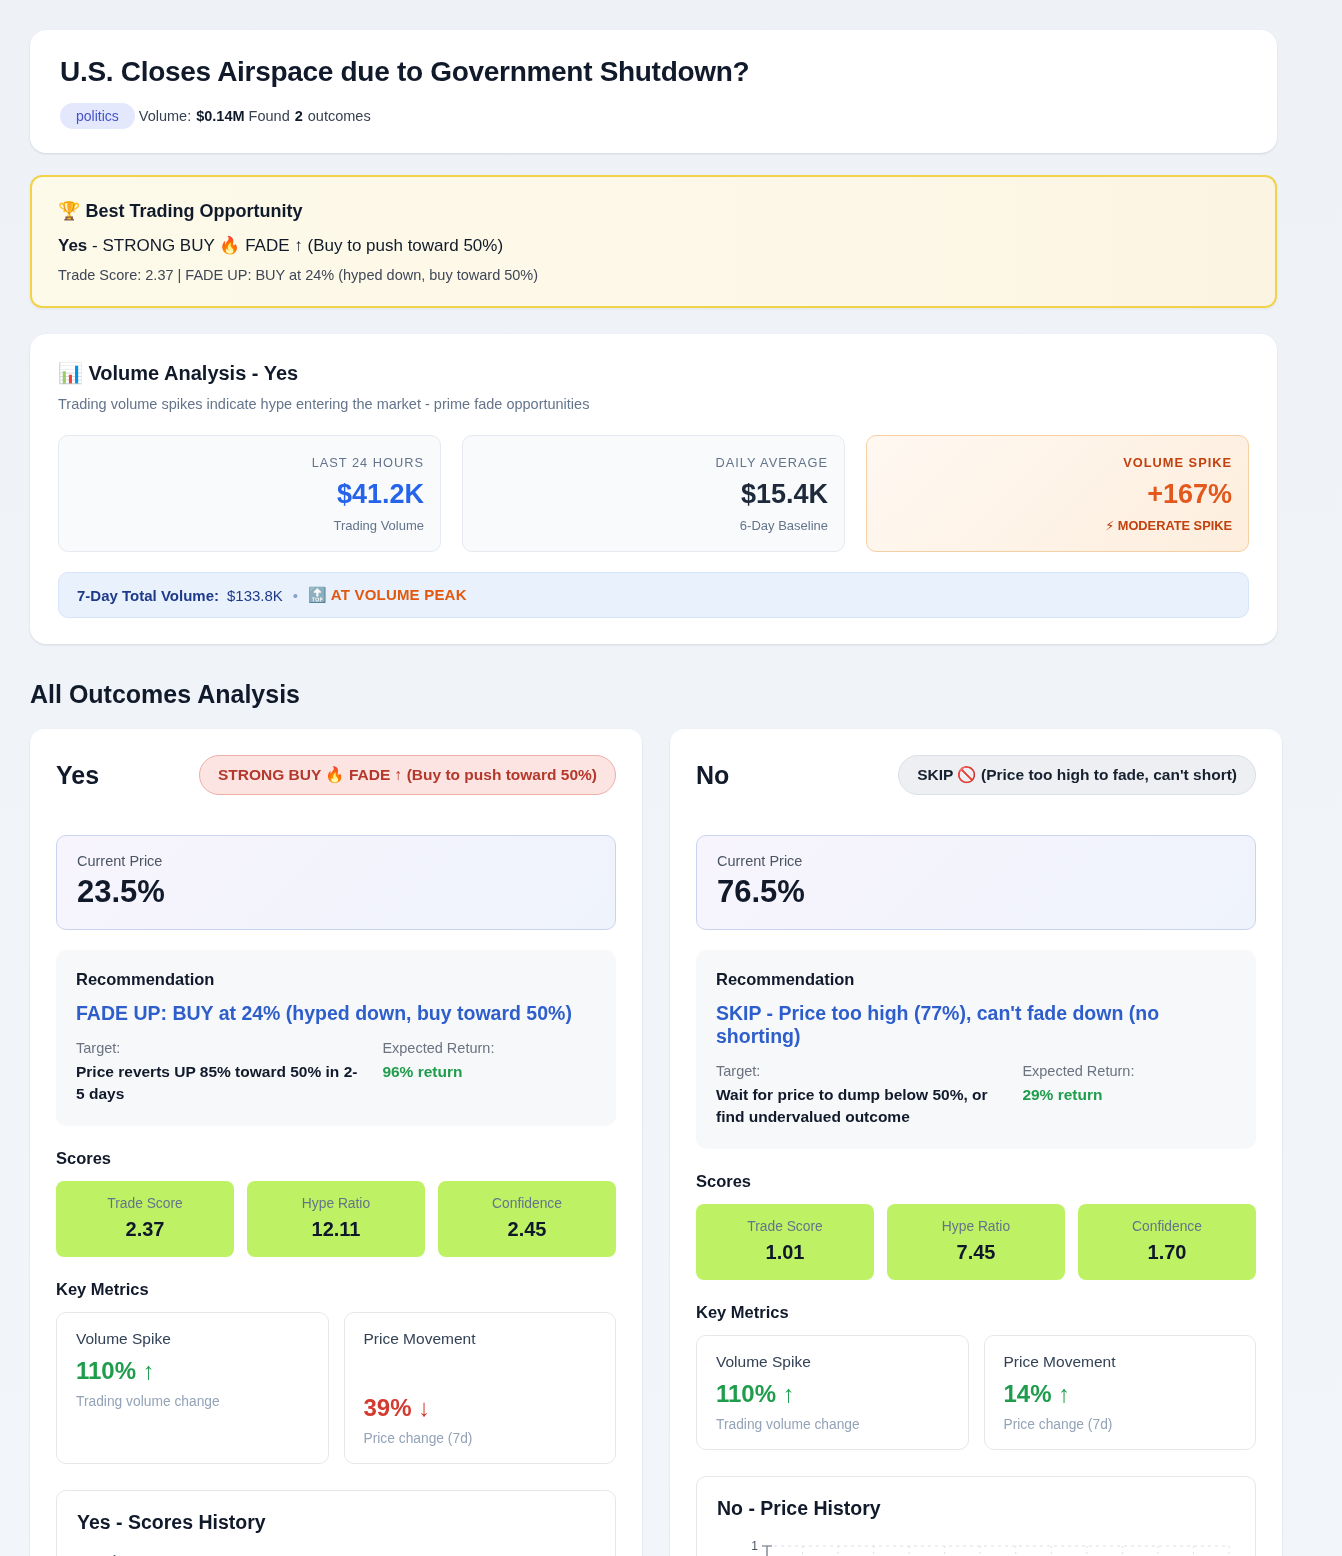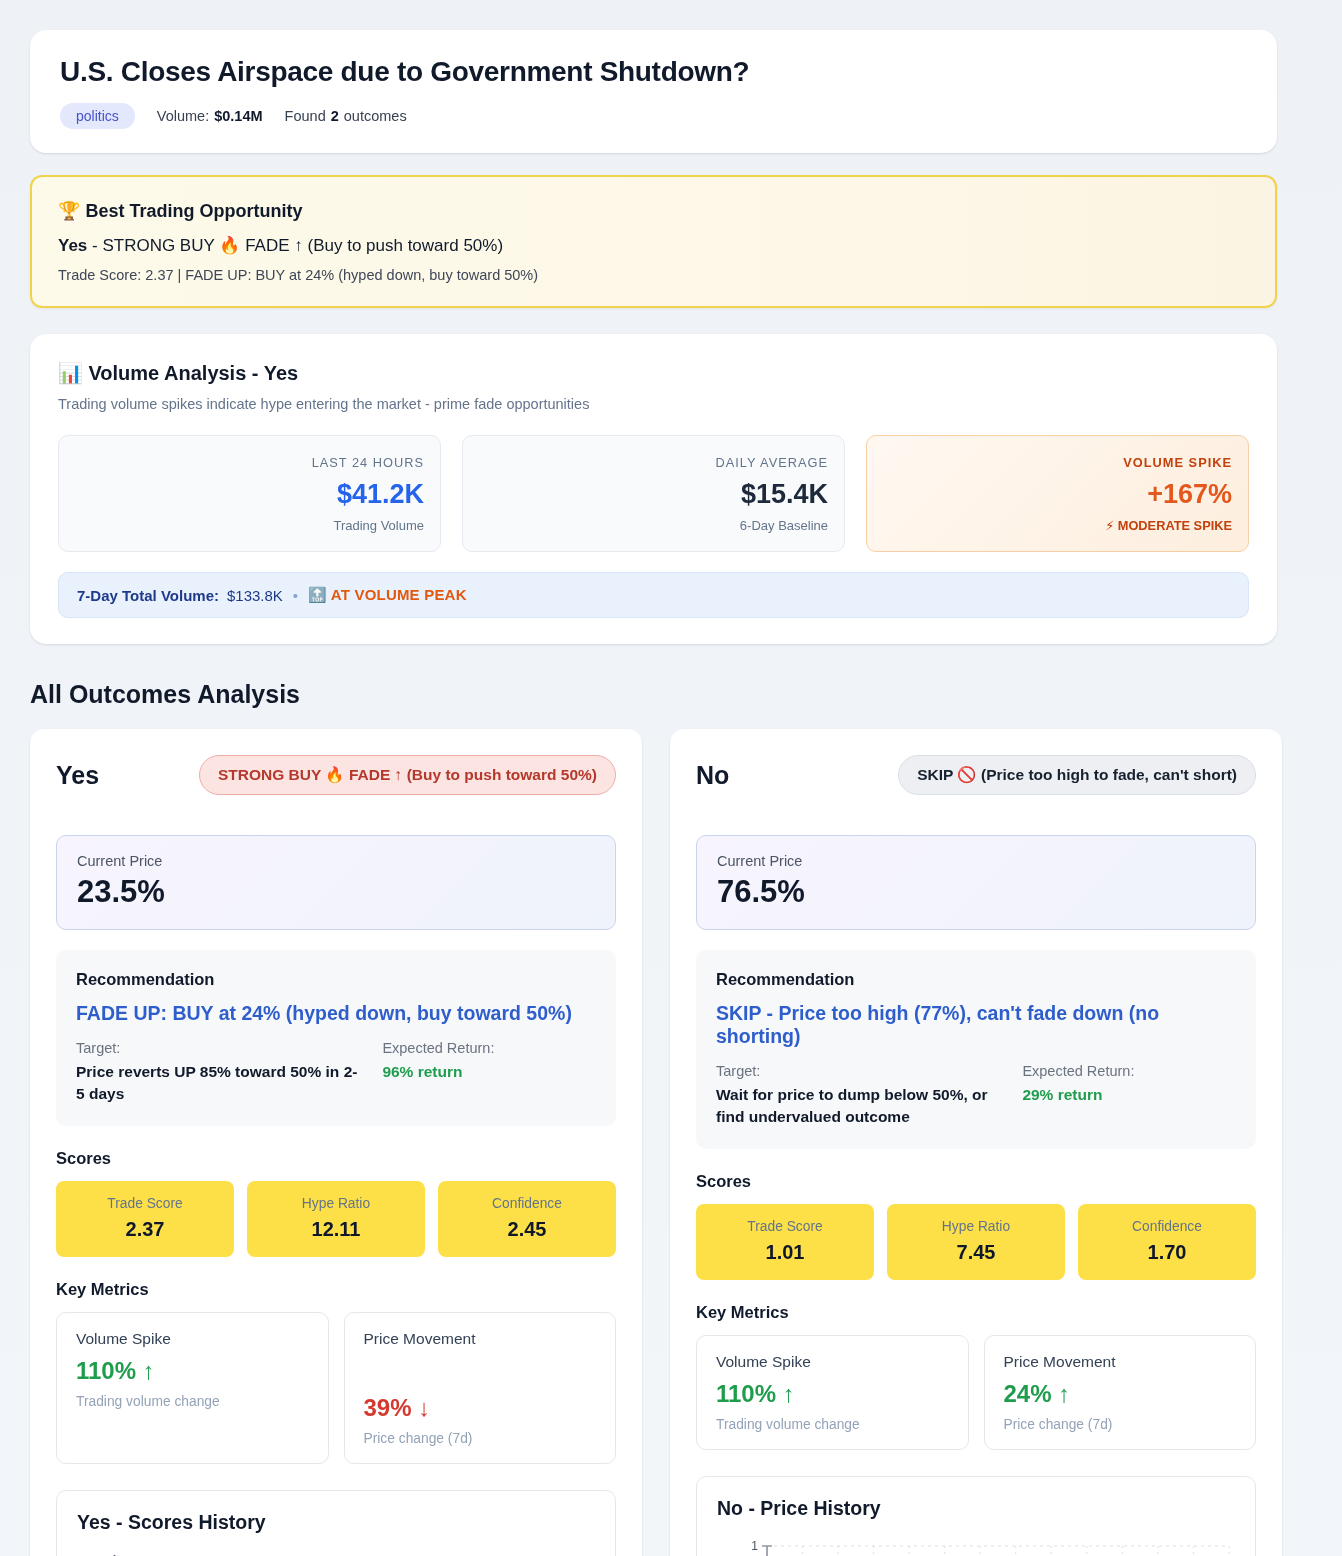--- a/index.html
+++ b/index.html
@@ -13,21 +13,21 @@
 
   .card {
     background: #ffffff;
     border-radius: 16px;
     box-shadow: 0 1px 3px rgba(16,24,40,.07), 0 1px 2px rgba(16,24,40,.05);
   }
 
   
   .header-card { padding: 26px 30px 24px; }
   .page-title { font-size: 28px; font-weight: 800; letter-spacing: -0.3px; color: #111a2b; }
-  .header-meta { display: flex; align-items: center; gap: 22px; margin-top: 15px; font-size: 14.5px; color: #374151; }
+  .header-meta { display: flex; align-items: center; gap: 4px; margin-top: 15px; font-size: 14.5px; color: #374151; }
   .tag-pill {
     background: #e3e8fd; color: #4553c8; font-size: 14px; font-weight: 500;
     padding: 5px 16px; border-radius: 999px;
   }
   .meta-item { display: flex; gap: 5px; align-items: baseline; }
   .meta-item b { color: #111a2b; }
 
   
   .best-card {
     margin-top: 22px; padding: 23px 26px;
@@ -92,21 +92,21 @@
   .rec-box { margin-top: 20px; background: #f7f8fa; border-radius: 10px; padding: 20px; }
   .rec-title { font-size: 16.5px; font-weight: 800; color: #111a2b; }
   .rec-main { margin-top: 13px; font-size: 19.5px; font-weight: 800; color: #2e5ecb; }
   .rec-grid { margin-top: 15px; display: grid; grid-template-columns: 1.35fr 1fr; gap: 18px; }
   .rec-cell-label { font-size: 14.5px; color: #6b7280; }
   .rec-cell-value { margin-top: 5px; font-size: 15.5px; font-weight: 700; color: #111a2b; line-height: 1.45; }
   .rec-cell-value.green { color: #1f9d4d; }
 
   .sub-heading { margin: 23px 0 13px; font-size: 16.5px; font-weight: 800; color: #111a2b; }
   .scores-grid { display: grid; grid-template-columns: 1fr 1fr 1fr; gap: 13px; }
-  .score-box { background: #fde047; border-radius: 8px; padding: 15px 10px 16px; text-align: center; }
+  .score-box { background: #bef264; border-radius: 8px; padding: 15px 10px 16px; text-align: center; }
   .score-label { font-size: 13.8px; color: #64748b; }
   .score-value { font-size: 20px; font-weight: 800; color: #0f172a; margin-top: 7px; }
 
   .metrics-grid { display: grid; grid-template-columns: 1fr 1fr; gap: 15px; }
   .metric-box { background: #fff; border: 1px solid #e5e7eb; border-radius: 10px; padding: 17px 19px; }
   .metric-label { font-size: 15.5px; color: #334155; }
   .metric-value { font-size: 24px; font-weight: 800; margin-top: 9px; }
   .metric-up { color: #1f9d4d; }
   .metric-down { color: #d43a2f; margin-top: 46px; }
   .metric-sub { font-size: 13.8px; color: #94a3b8; margin-top: 9px; }
@@ -319,21 +319,21 @@
         <div class="metric-box">
           <div class="metric-label">Volume Spike</div>
           <div class="metric-value metric-up">
             <span>110%</span> <span>↑</span>
           </div>
           <div class="metric-sub">Trading volume change</div>
         </div>
         <div class="metric-box">
           <div class="metric-label">Price Movement</div>
           <div class="metric-value metric-up">
-            <span>24%</span> <span>↑</span>
+            <span>14%</span> <span>↑</span>
           </div>
           <div class="metric-sub">Price change (7d)</div>
         </div>
       </div>
       <div class="chart-card">
         <div class="chart-title">No - Price History</div>
         <svg class="chart-svg" id="chart-1" width="518" height="210" viewBox="0 0 518 210">
             <line x1="85.53846153846155" y1="8" x2="85.53846153846155" y2="202" stroke="#dcdfe5" stroke-dasharray="2 4" stroke-width="1"></line>
             <line x1="121.07692307692308" y1="8" x2="121.07692307692308" y2="202" stroke="#dcdfe5" stroke-dasharray="2 4" stroke-width="1"></line>
             <line x1="156.6153846153846" y1="8" x2="156.6153846153846" y2="202" stroke="#dcdfe5" stroke-dasharray="2 4" stroke-width="1"></line>

